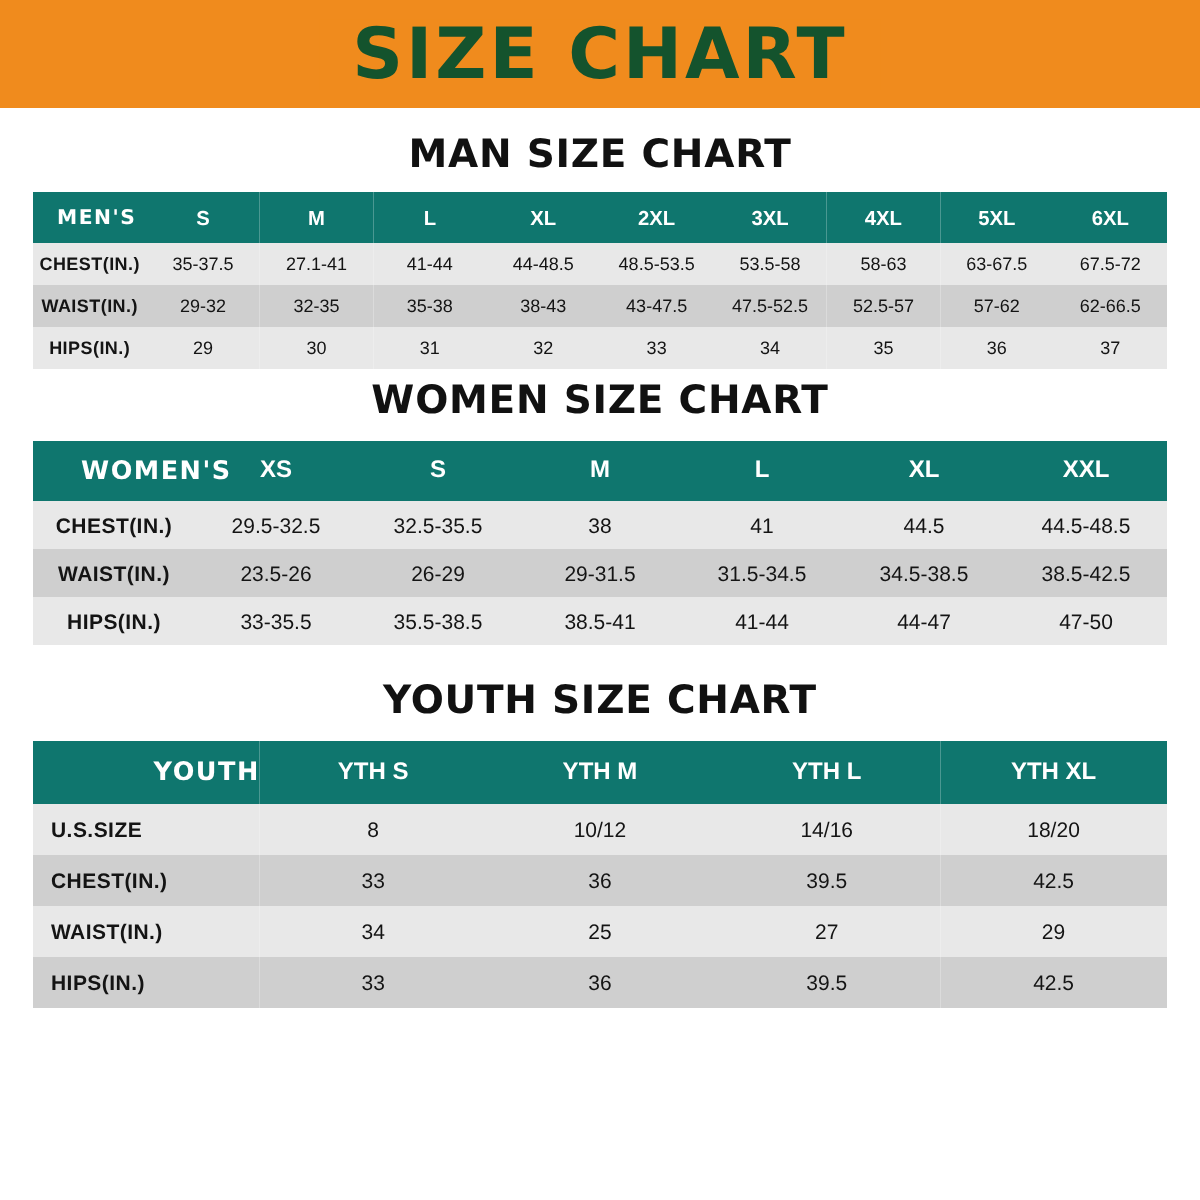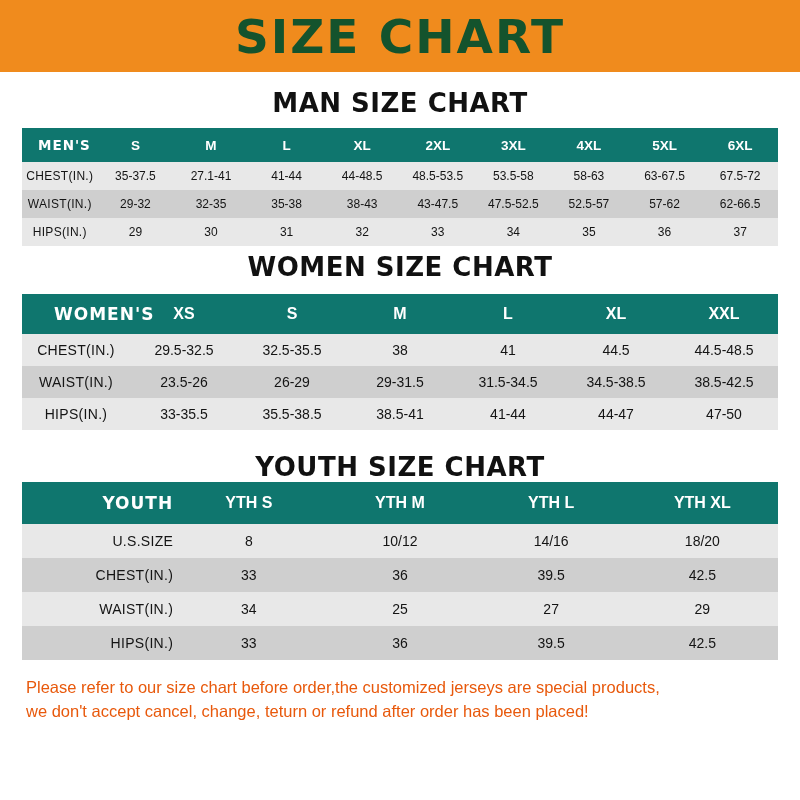--- a/index.html
+++ b/index.html
@@ -54,21 +54,21 @@
   .section-title {
     text-align: center;
     font-family: "DejaVu Sans", sans-serif;
     font-weight: bold;
     font-size: 26px;
     color: #111111;
     letter-spacing: 0.5px;
   }
   .t1 { margin-top: 16px; margin-bottom: 10px; }
   .t2 { margin-top: 6px; margin-bottom: 12px; }
-  .t3 { margin-top: 22px; }
+  .t3 { margin-top: 22px; margin-bottom: 12px; }
 
   table.size-table {
     width: 100%;
     border-collapse: collapse;
     table-layout: fixed;
   }
   table.size-table th,
   table.size-table td {
     text-align: center;
     font-family: "Liberation Sans", sans-serif;
@@ -88,21 +88,21 @@
   table.size-table thead th.rowlabel {
     text-align: left;
     padding-left: 14px;
     font-family: "DejaVu Sans", sans-serif;
     letter-spacing: 1px;
     font-size: 16px;
   }
   table.size-table tbody td.rowlabel {
     text-align: left;
     padding-left: 14px;
-    font-weight: normal;
+    font-weight: bold;
     letter-spacing: 0.3px;
     color: #141414;
   }
   table.size-table tbody tr.light td { background: #e8e8e8; }
   table.size-table tbody tr.dark td { background: #cfcfcf; }
 
   
   #men-table tbody td.rowlabel { text-align: center; padding-left: 0; }
   #men-table thead th.rowlabel { padding-left: 16px; }
   #men-table th, #men-table td { font-size: 12px; }
@@ -110,21 +110,21 @@
 
   
   #women-table th, #women-table td { font-size: 14px; height: 32px; }
   #women-table thead th { font-size: 16px; height: 40px; }
   #women-table tbody td.rowlabel { text-align: center; padding-left: 0; }
   #women-table thead th.rowlabel { text-align: left; padding-left: 32px; font-size: 17px; }
 
   
   #youth-table th, #youth-table td { font-size: 14px; height: 34px; }
   #youth-table thead th { font-size: 16px; height: 42px; }
-  #youth-table tbody td.rowlabel { text-align: right; padding-left: 1px; }
+  #youth-table tbody td.rowlabel { text-align: left; padding-left: 12px; }
   #youth-table thead th.rowlabel { text-align: right; font-size: 17px; }
 
   .footer-note {
     margin-top: 16px;
     color: #e8590c;
     font-family: "Liberation Sans", sans-serif;
     font-size: 16.5px;
     line-height: 1.45;
     text-align: left;
     padding: 0 4px;
@@ -280,19 +280,15 @@
         <tr class="dark">
           <td class="rowlabel">HIPS(IN.)</td>
           <td>33</td>
           <td>36</td>
           <td>39.5</td>
           <td>42.5</td>
         </tr>
       </tbody>
     </table>
 
-    <div class="footer-note">
-      <div>Please refer to our size chart before order,the customized jerseys are special products,</div>
-      <div>we don't accept cancel, change, teturn or refund after order has been placed!</div>
-    </div>
 
   </div>
 </div>
 
 </body></html>

